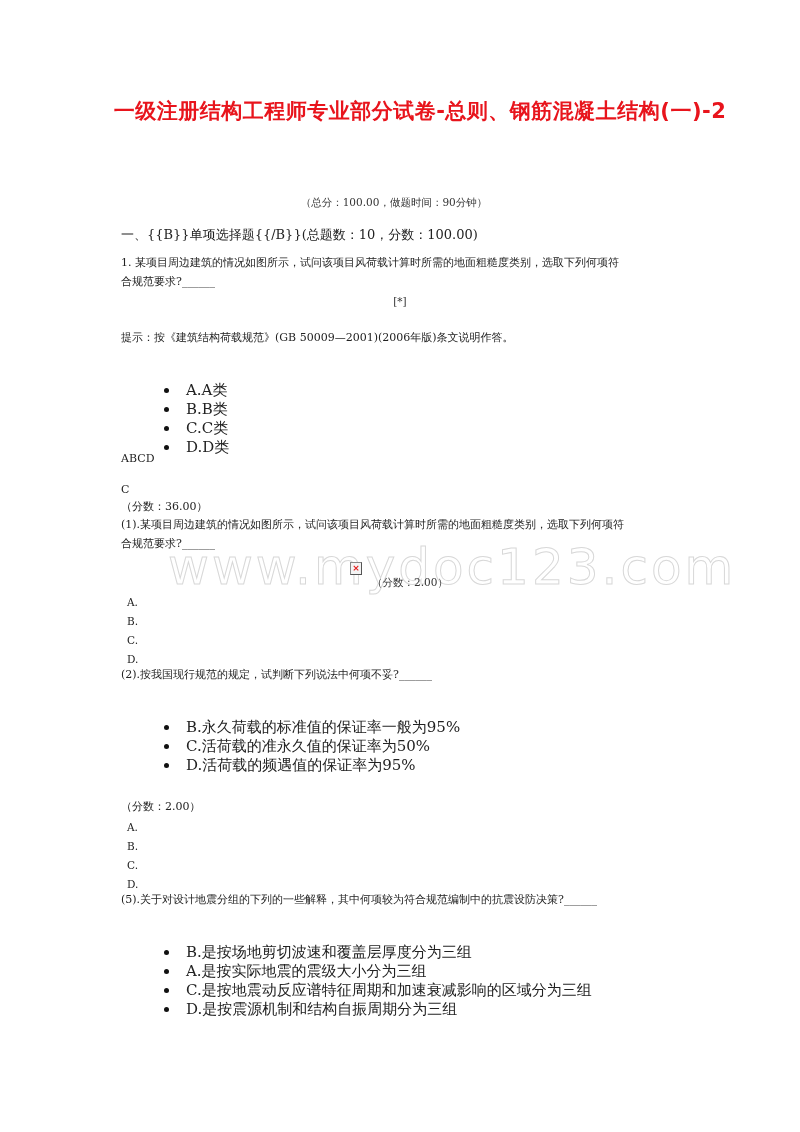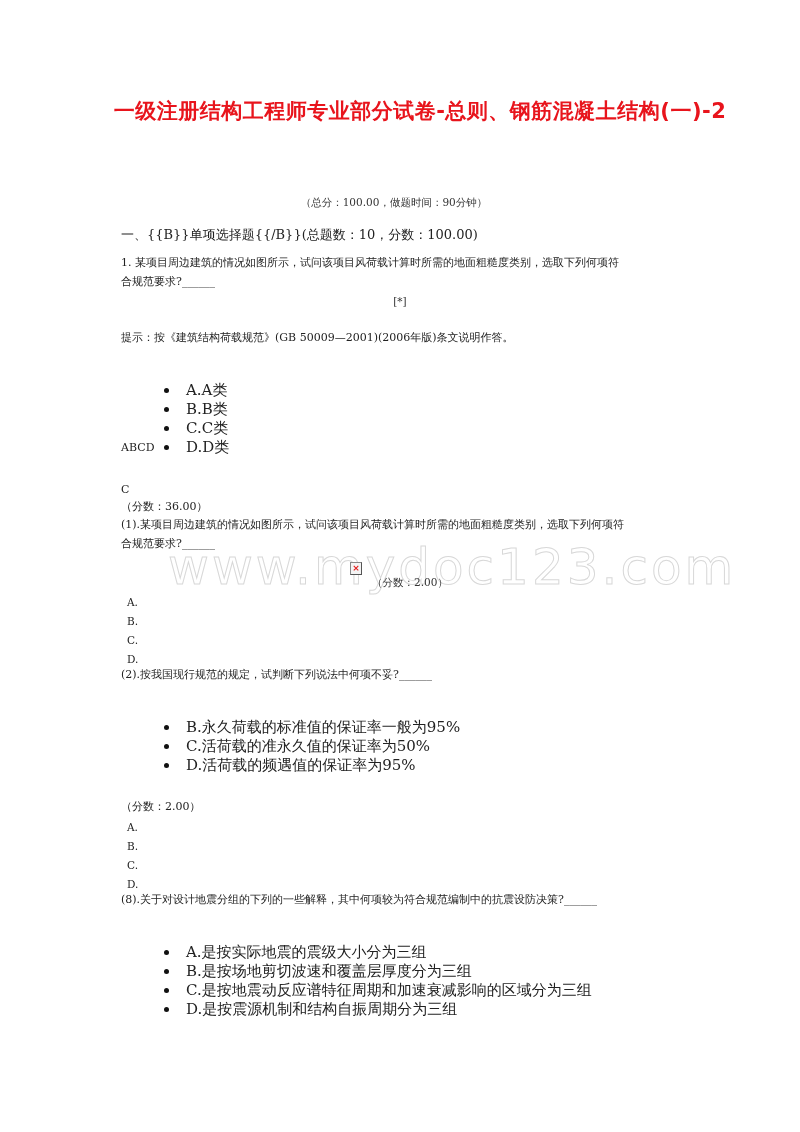--- a/index.html
+++ b/index.html
@@ -140,21 +140,21 @@
   <div class="center" style="top:295px;">[*]</div>
   <div class="line" style="top:331px;">提示：按《建筑结构荷载规范》(GB 50009—2001)(2006年版)条文说明作答。</div>
 
   <ul class="opts" style="top:365px;">
     <li><span class="bullet"></span><span>A.A类</span></li>
     <li><span class="bullet"></span><span>B.B类</span></li>
     <li><span class="bullet"></span><span>C.C类</span></li>
     <li><span class="bullet"></span><span>D.D类</span></li>
   </ul>
 
-  <div class="line" style="top:441px;">ABCD</div>
+  <div class="line" style="top:452px;">ABCD</div>
   <div class="line" style="top:483px;">C</div>
   <div class="line" style="top:500px;">（分数：36.00）</div>
 
   <div class="line" style="top:518px;">(1).某项目周边建筑的情况如图所示，试问该项目风荷载计算时所需的地面粗糙度类别，选取下列何项符</div>
   <div class="line" style="top:537px;">合规范要求?______</div>
   <div class="broken-img">
       <span>×</span>
     </div>
   <div class="center" style="top:576px; left:0; width:800px; padding-left:20px; box-sizing:border-box;">（分数：2.00）</div>
 
@@ -168,21 +168,21 @@
     <li><span class="bullet"></span><span>B.永久荷载的标准值的保证率一般为95%</span></li>
     <li><span class="bullet"></span><span>C.活荷载的准永久值的保证率为50%</span></li>
     <li><span class="bullet"></span><span>D.活荷载的频遇值的保证率为95%</span></li>
   </ul>
   <div class="line" style="top:800px;">（分数：2.00）</div>
   <div class="letter" style="top:821px;">A.</div>
   <div class="letter" style="top:840px;">B.</div>
   <div class="letter" style="top:859px;">C.</div>
   <div class="letter" style="top:878px;">D.</div>
 
-  <div class="line" style="top:893px;">(8).关于对设计地震分组的下列的一些解释，其中何项较为符合规范编制中的抗震设防决策?______</div>
+  <div class="line" style="top:893px;">(5).关于对设计地震分组的下列的一些解释，其中何项较为符合规范编制中的抗震设防决策?______</div>
   <ul class="opts" style="top:927px;">
+    <li><span class="bullet"></span><span>B.是按场地剪切波速和覆盖层厚度分为三组</span></li>
     <li><span class="bullet"></span><span>A.是按实际地震的震级大小分为三组</span></li>
-    <li><span class="bullet"></span><span>B.是按场地剪切波速和覆盖层厚度分为三组</span></li>
     <li><span class="bullet"></span><span>C.是按地震动反应谱特征周期和加速衰减影响的区域分为三组</span></li>
     <li><span class="bullet"></span><span>D.是按震源机制和结构自振周期分为三组</span></li>
   </ul>
 
 </div>
 
 </body></html>

